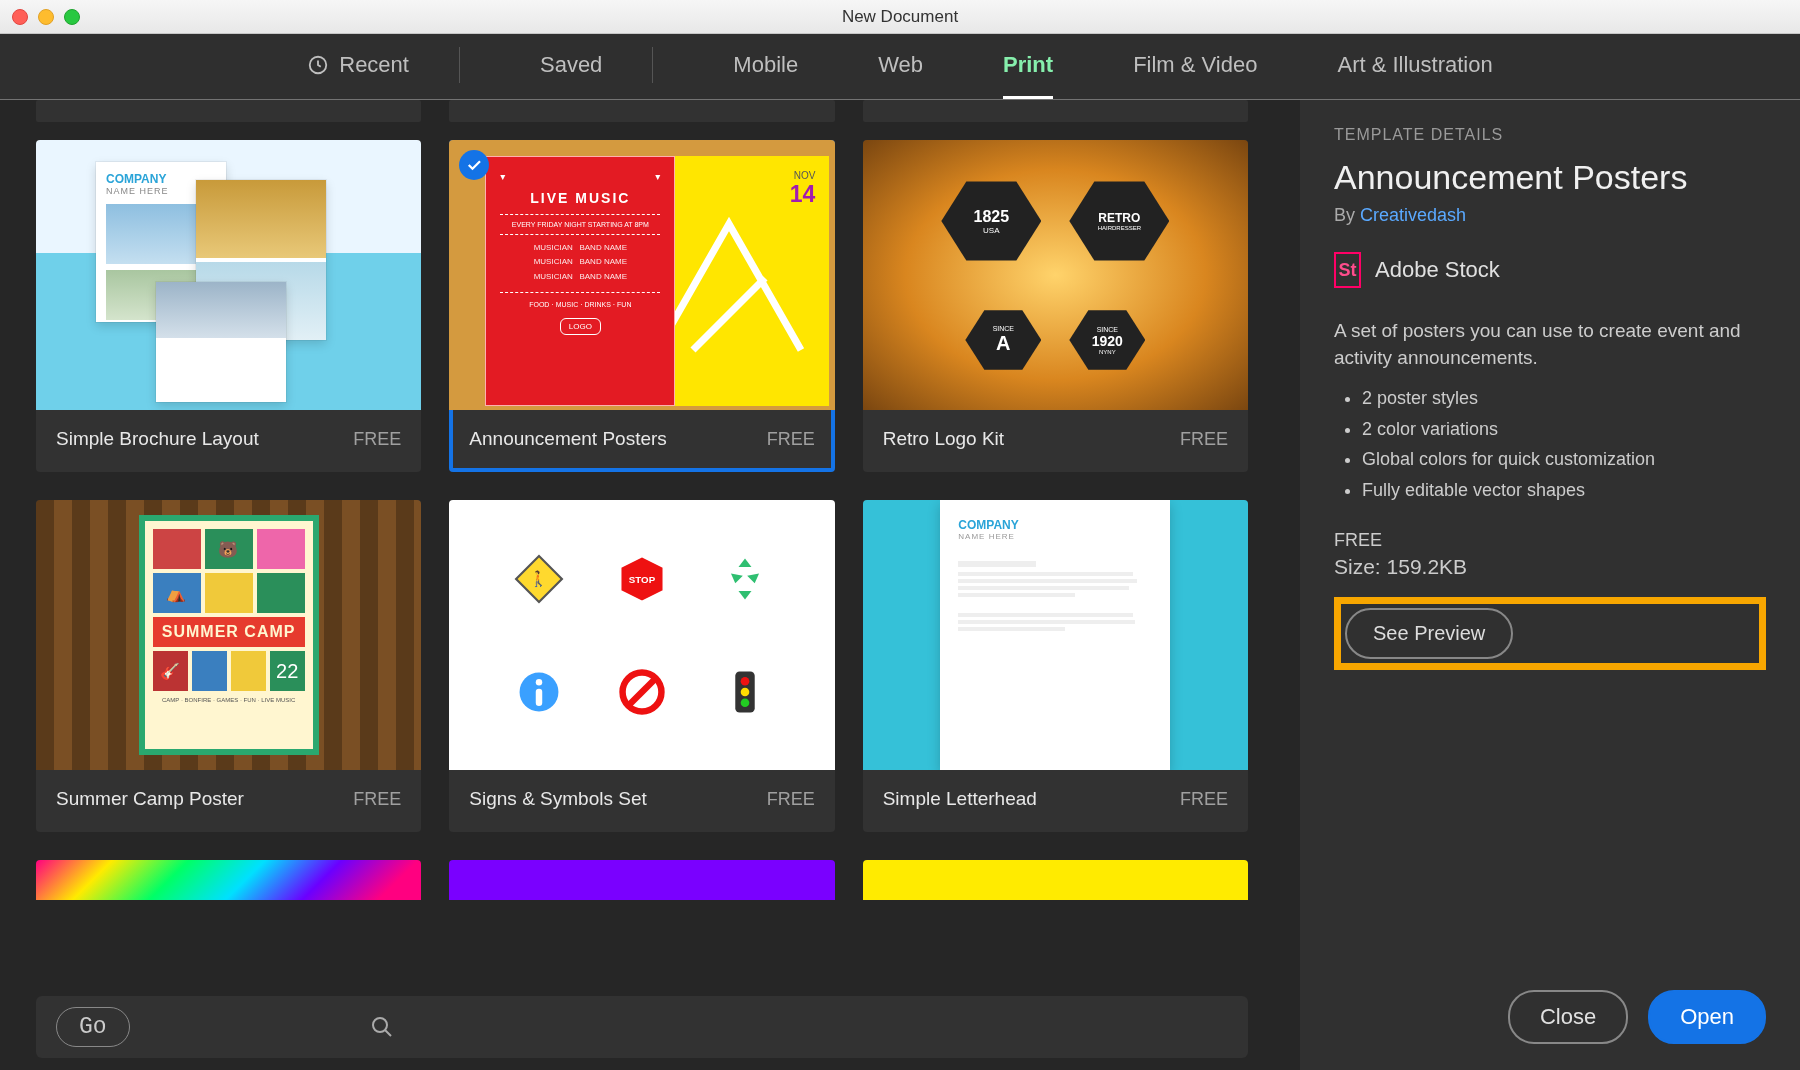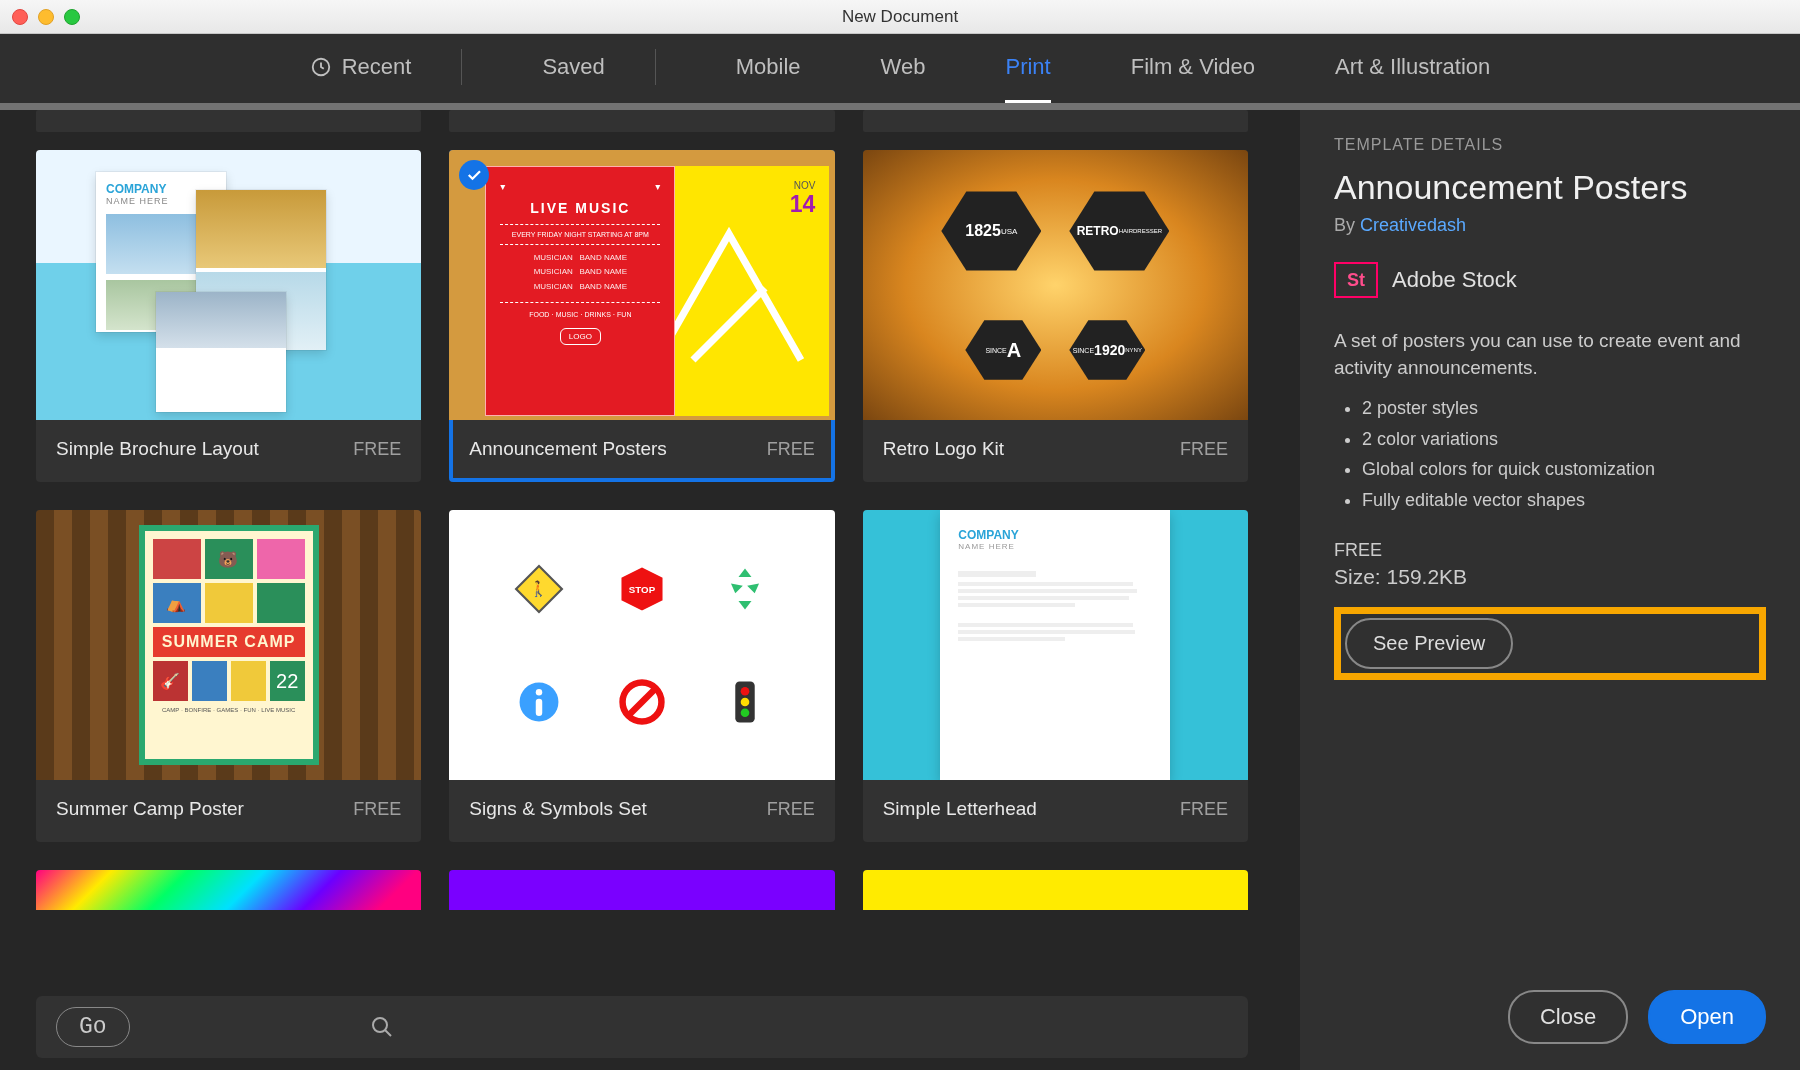--- a/index.html
+++ b/index.html
@@ -6,23 +6,23 @@
   html, body { width: 1800px; height: 1070px; font-family: -apple-system, Helvetica, Arial, sans-serif; background: #fff; overflow: hidden; }
   .frame { width: 1800px; height: 1070px; transform-origin: top left; }
   .window { width: 100%; height: 100%; background: #2a2a2a; display: flex; flex-direction: column; }
   .titlebar { height: 34px; background: linear-gradient(#f6f6f6,#e8e8e8); display:flex; align-items:center; padding:0 12px; position:relative; border-bottom:1px solid #c6c6c6;}
   .traffic { display:flex; gap:10px; }
   .dot { width:16px; height:16px; border-radius:50%; }
   .dot.r{background:#ff5f57;border:1px solid #e24640;}
   .dot.y{background:#febc2e;border:1px solid #e1a126;}
   .dot.g{background:#28c840;border:1px solid #1fa32f;}
   .titlebar .title { position:absolute; left:0; right:0; text-align:center; font-size:17px; color:#333; font-weight:400;}
-  .tabs { background:#2f2f2f; height:76px; display:flex; align-items:center; justify-content:center; gap:80px; padding:0 40px; border-bottom:7px solid #737373;}
+  .tabs { background:#2f2f2f; height:66px; display:flex; align-items:center; justify-content:center; gap:80px; padding:0 40px; border-bottom:1px solid #737373;}
   .tab { color:#bfbfbf; font-size:22px; cursor:pointer; display:flex; align-items:center; gap:10px; height:100%; border-bottom:3px solid transparent; }
-  .tab.active { color:#3b82f6; border-bottom:3px solid #fff; }
+  .tab.active { color:#86efac; border-bottom:3px solid #fff;font-weight:bold; }
   .tab .sep { width:1px; height:36px; background:#555; margin-left:40px; }
   .body { flex:1; display:flex; min-height:0; }
   .main { flex:1; display:flex; flex-direction:column; background:#262626; min-width:0;}
   .scroll { flex:1; overflow:hidden; padding:0 36px; }
   .stubrow { height:22px; display:flex; gap:28px; margin-bottom:18px;}
   .stub { flex:1; background:#323232; border-radius:2px; }
   .grid { display:grid; grid-template-columns: repeat(3, 1fr); gap:28px; }
   .card { background:#323232; border-radius:4px; overflow:hidden; cursor:pointer; display:flex; flex-direction:column; }
   .card.selected { outline:4px solid #1473e6; outline-offset:-4px; }
   .card .thumb { height:270px; position:relative; overflow:hidden; }
@@ -39,38 +39,38 @@
   .searchbar .go { border:1.5px solid #888; color:#ccc; border-radius:22px; padding:6px 22px; font-size:23px; cursor:pointer; background:transparent;font-family:Liberation Mono, monospace;}
   .searchbar .s-icon{color:#aaa;position:absolute;left:370px;}
   .searchwrap{position:relative;}
   .scrollbar { width:16px; background:#262626; }
   .side { width:500px; background:#303030; padding:26px 34px; display:flex; flex-direction:column; }
   .side h4{color:#9a9a9a; font-size:16px; letter-spacing:1px; font-weight:500; margin-bottom:14px;}
   .side h1{color:#f0f0f0; font-size:34px; font-weight:400; margin-bottom:8px;}
   .side .by{color:#aaa; font-size:18px; margin-bottom:26px;}
   .side .by a{color:#5aa9ff; text-decoration:none;}
   .stock{display:flex;align-items:center;gap:14px;margin-bottom:30px;}
-  .stock .badge{width:44px;height:36px;border:2px solid #ff0066;color:#ff4d8c;display:flex;align-items:center;justify-content:center;font-weight:bold;font-size:18px;}
+  .stock .badge{width:27px;height:36px;border:2px solid #ff0066;color:#ff4d8c;display:flex;align-items:center;justify-content:center;font-weight:bold;font-size:18px;}
   .stock .label{color:#e0e0e0;font-size:22px;}
   .side .desc{color:#ccc;font-size:19px;line-height:1.4;margin-bottom:12px;}
   .side ul{list-style:disc;padding-left:28px;color:#ccc;font-size:18px;line-height:1.7;margin-bottom:24px;}
   .side .pfree{color:#ccc;font-size:18px;margin-bottom:4px;}
   .side .psize{color:#ccc;font-size:21px;margin-bottom:18px;}
   .preview-wrap{border:7px solid #f7a600;display:inline-block;padding:4px;}
   .preview-btn{border:2px solid #888;color:#ddd;background:transparent;border-radius:28px;padding:12px 26px;font-size:20px;cursor:pointer;}
   .side .spacer{flex:1;}
   .side .actions{display:flex;justify-content:flex-end;gap:20px;}
   .btn{border-radius:26px;padding:12px 30px;font-size:22px;cursor:pointer;}
   .btn.ghost{background:transparent;border:2px solid #888;color:#e0e0e0;}
   .btn.primary{background:#1473e6;border:2px solid #1473e6;color:#fff;font-weight:500;}
   
   .t1{background:linear-gradient(180deg,#eaf6ff 42%,#6fd0ea 42%);position:relative;}
   .t1 .pg{position:absolute;background:#fff;box-shadow:0 0 0 1px rgba(0,0,0,.05),0 4px 10px rgba(0,0,0,.15);}
   .t3{background:radial-gradient(ellipse at 50% 50%, #ffd36b 0%, #d9861f 55%, #7a4610 100%);display:flex;align-items:center;justify-content:center;gap:28px;flex-wrap:wrap;padding:30px 40px;}
-  .hex{width:76px;height:66px;position:relative;color:#fff;font-size:10px;display:flex;flex-direction:row;align-items:center;justify-content:center;}
+  .hex{width:76px;height:66px;position:relative;color:#fff;font-size:10px;display:flex;flex-direction:column;align-items:center;justify-content:center;}
   .hex::before{content:"";position:absolute;inset:0;background:#222;clip-path:polygon(25% 5%,75% 5%,100% 50%,75% 95%,25% 95%,0 50%);}
   .hex.big{width:100px;height:88px;}
   .hex *{position:relative;}
   .t4{background:repeating-linear-gradient(90deg,#5a3a1a 0 18px,#7a4f24 18px 36px);display:flex;align-items:center;justify-content:center;}
   .t4 .poster{width:180px;height:240px;background:#fff6d0;border:6px solid #2aa86f;display:flex;flex-direction:column;align-items:center;padding:8px;}
   .t5{background:#fff;display:grid;grid-template-columns:repeat(3,1fr);grid-template-rows:repeat(2,1fr);place-items:center;padding:28px 44px;gap:12px;}
   .sym{width:54px;height:54px;}
   .t6{background:linear-gradient(180deg,#35c1d8 0%,#35c1d8 100%);display:flex;align-items:flex-start;justify-content:center;padding-top:0;}
   .t6 .page{width:230px;height:270px;background:#fff;box-shadow:0 4px 12px rgba(0,0,0,.2);padding:18px;}
   .p7{background:#111 linear-gradient(135deg,#ff0080 0%,#ffeb00 18%,#00ff66 36%,#00e0ff 54%,#6b00ff 72%,#ff0080 90%);}

